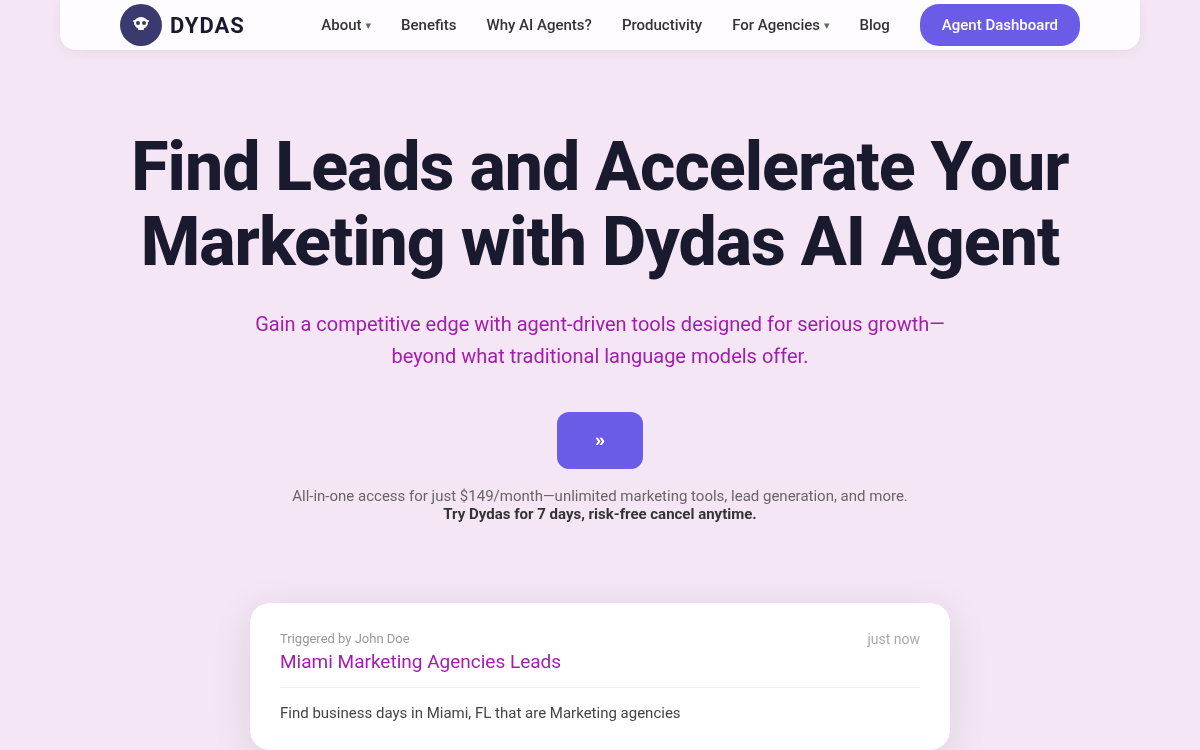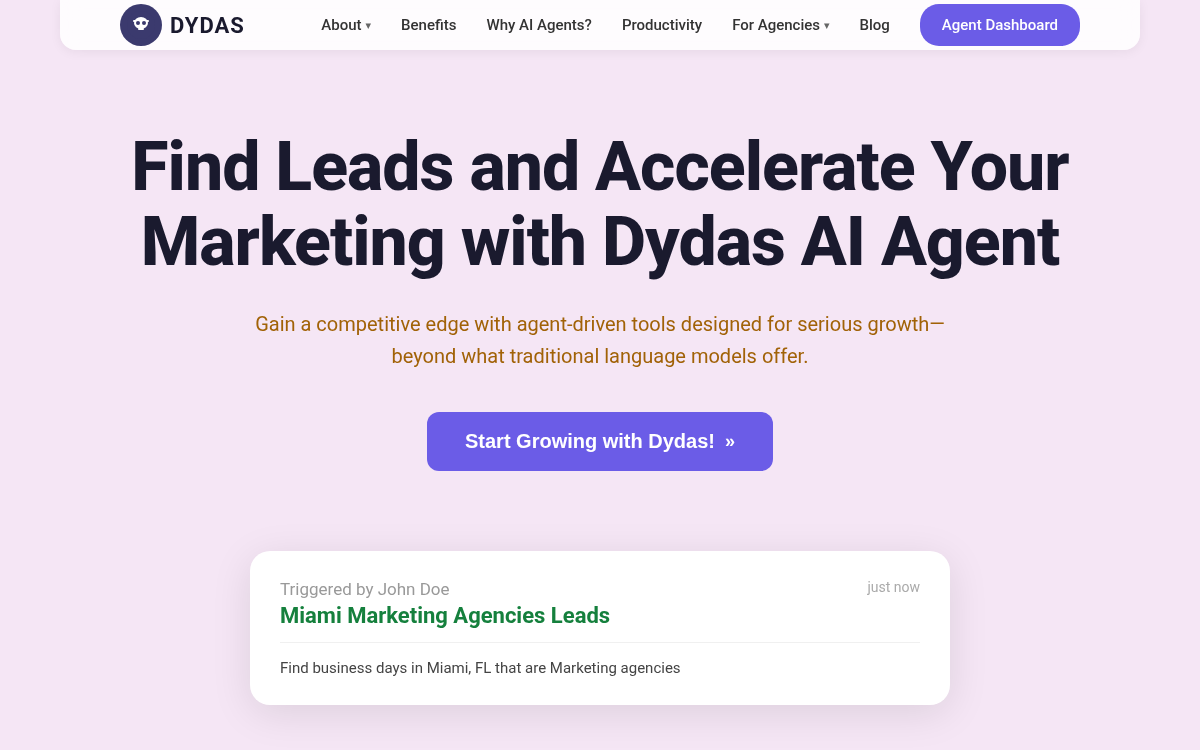--- a/index.html
+++ b/index.html
@@ -98,21 +98,21 @@
       font-size: 68px;
       font-weight: 800;
       color: #1a1a2e;
       line-height: 1.1;
       margin-bottom: 28px;
       letter-spacing: -1px;
     }
 
     .hero-subtitle {
       font-size: 20px;
-      color: #a16207;
+      color: #a21caf;
       line-height: 1.6;
       max-width: 700px;
       margin: 0 auto 40px;
       text-align: center;
     }
 
     .hero-cta {
       display: inline-flex;
       align-items: center;
       gap: 10px;
@@ -159,29 +159,29 @@
     }
 
     .card-header {
       display: flex;
       justify-content: space-between;
       align-items: flex-start;
       margin-bottom: 14px;
     }
 
     .card-triggered {
-      font-size: 17px;
+      font-size: 13px;
       color: #999;
       margin-bottom: 4px;
     }
 
     .card-title {
-      font-size: 22px;
-      font-weight: 700;
-      color: #15803d;
+      font-size: 19px;
+      font-weight: 400;
+      color: #a21caf;
     }
 
     .card-timestamp {
       font-size: 14px;
       color: #aaa;
     }
 
     .card-body {
       font-size: 15px;
       color: #444;
@@ -244,23 +244,27 @@
     <li>
       <a class="nav-cta" href="#">Agent Dashboard</a>
     </li>
   </ul>
 </nav>
 
 <section class="hero">
   <h1 class="hero-title">Find Leads and Accelerate Your Marketing with Dydas AI Agent</h1>
   <p class="hero-subtitle">Gain a competitive edge with agent-driven tools designed for serious growth—beyond what traditional language models offer.</p>
   <button class="hero-cta">
-    <span>Start Growing with Dydas!</span>
     <span class="hero-cta-arrows">»</span>
   </button>
+  <p class="hero-price-text">
+    <span>All-in-one access for just $149/month—unlimited marketing tools, lead generation, and more.</span>
+    <br>
+    <strong class="hero-price-bold">Try Dydas for 7 days, risk-free cancel anytime.</strong>
+  </p>
 </section>
 
 <div class="card-preview-wrapper">
   <div class="card-preview">
     <div class="card-header">
       <div>
         <p class="card-triggered">Triggered by John Doe</p>
         <p class="card-title">Miami Marketing Agencies Leads</p>
       </div>
       <span class="card-timestamp">just now</span>

